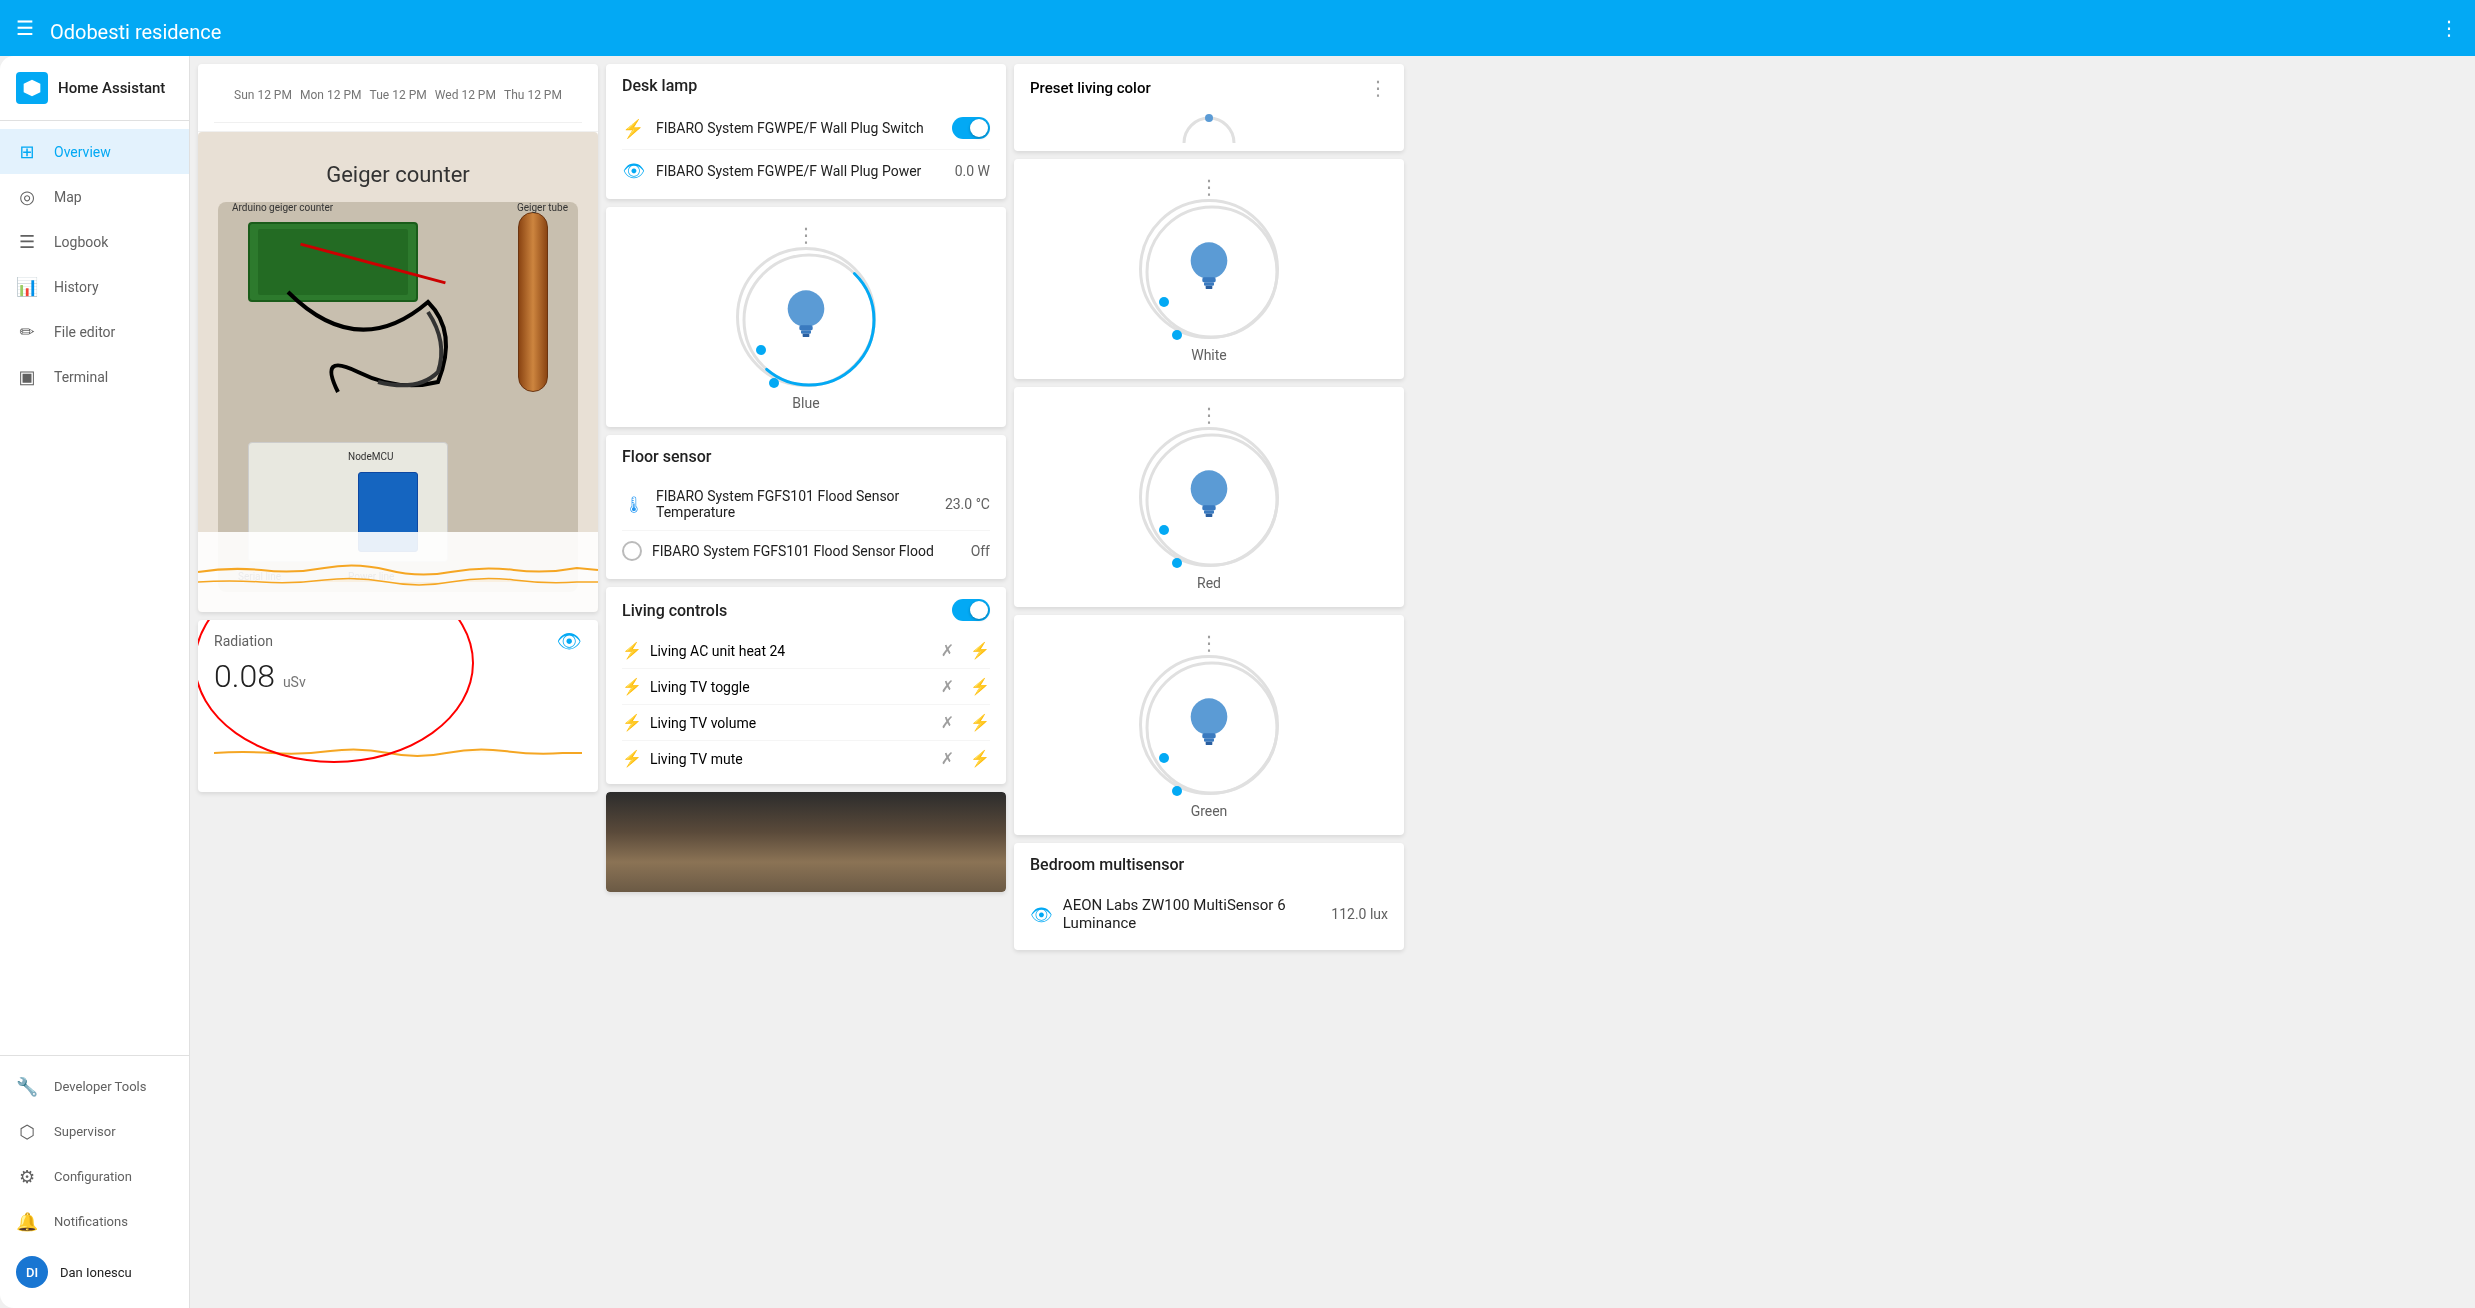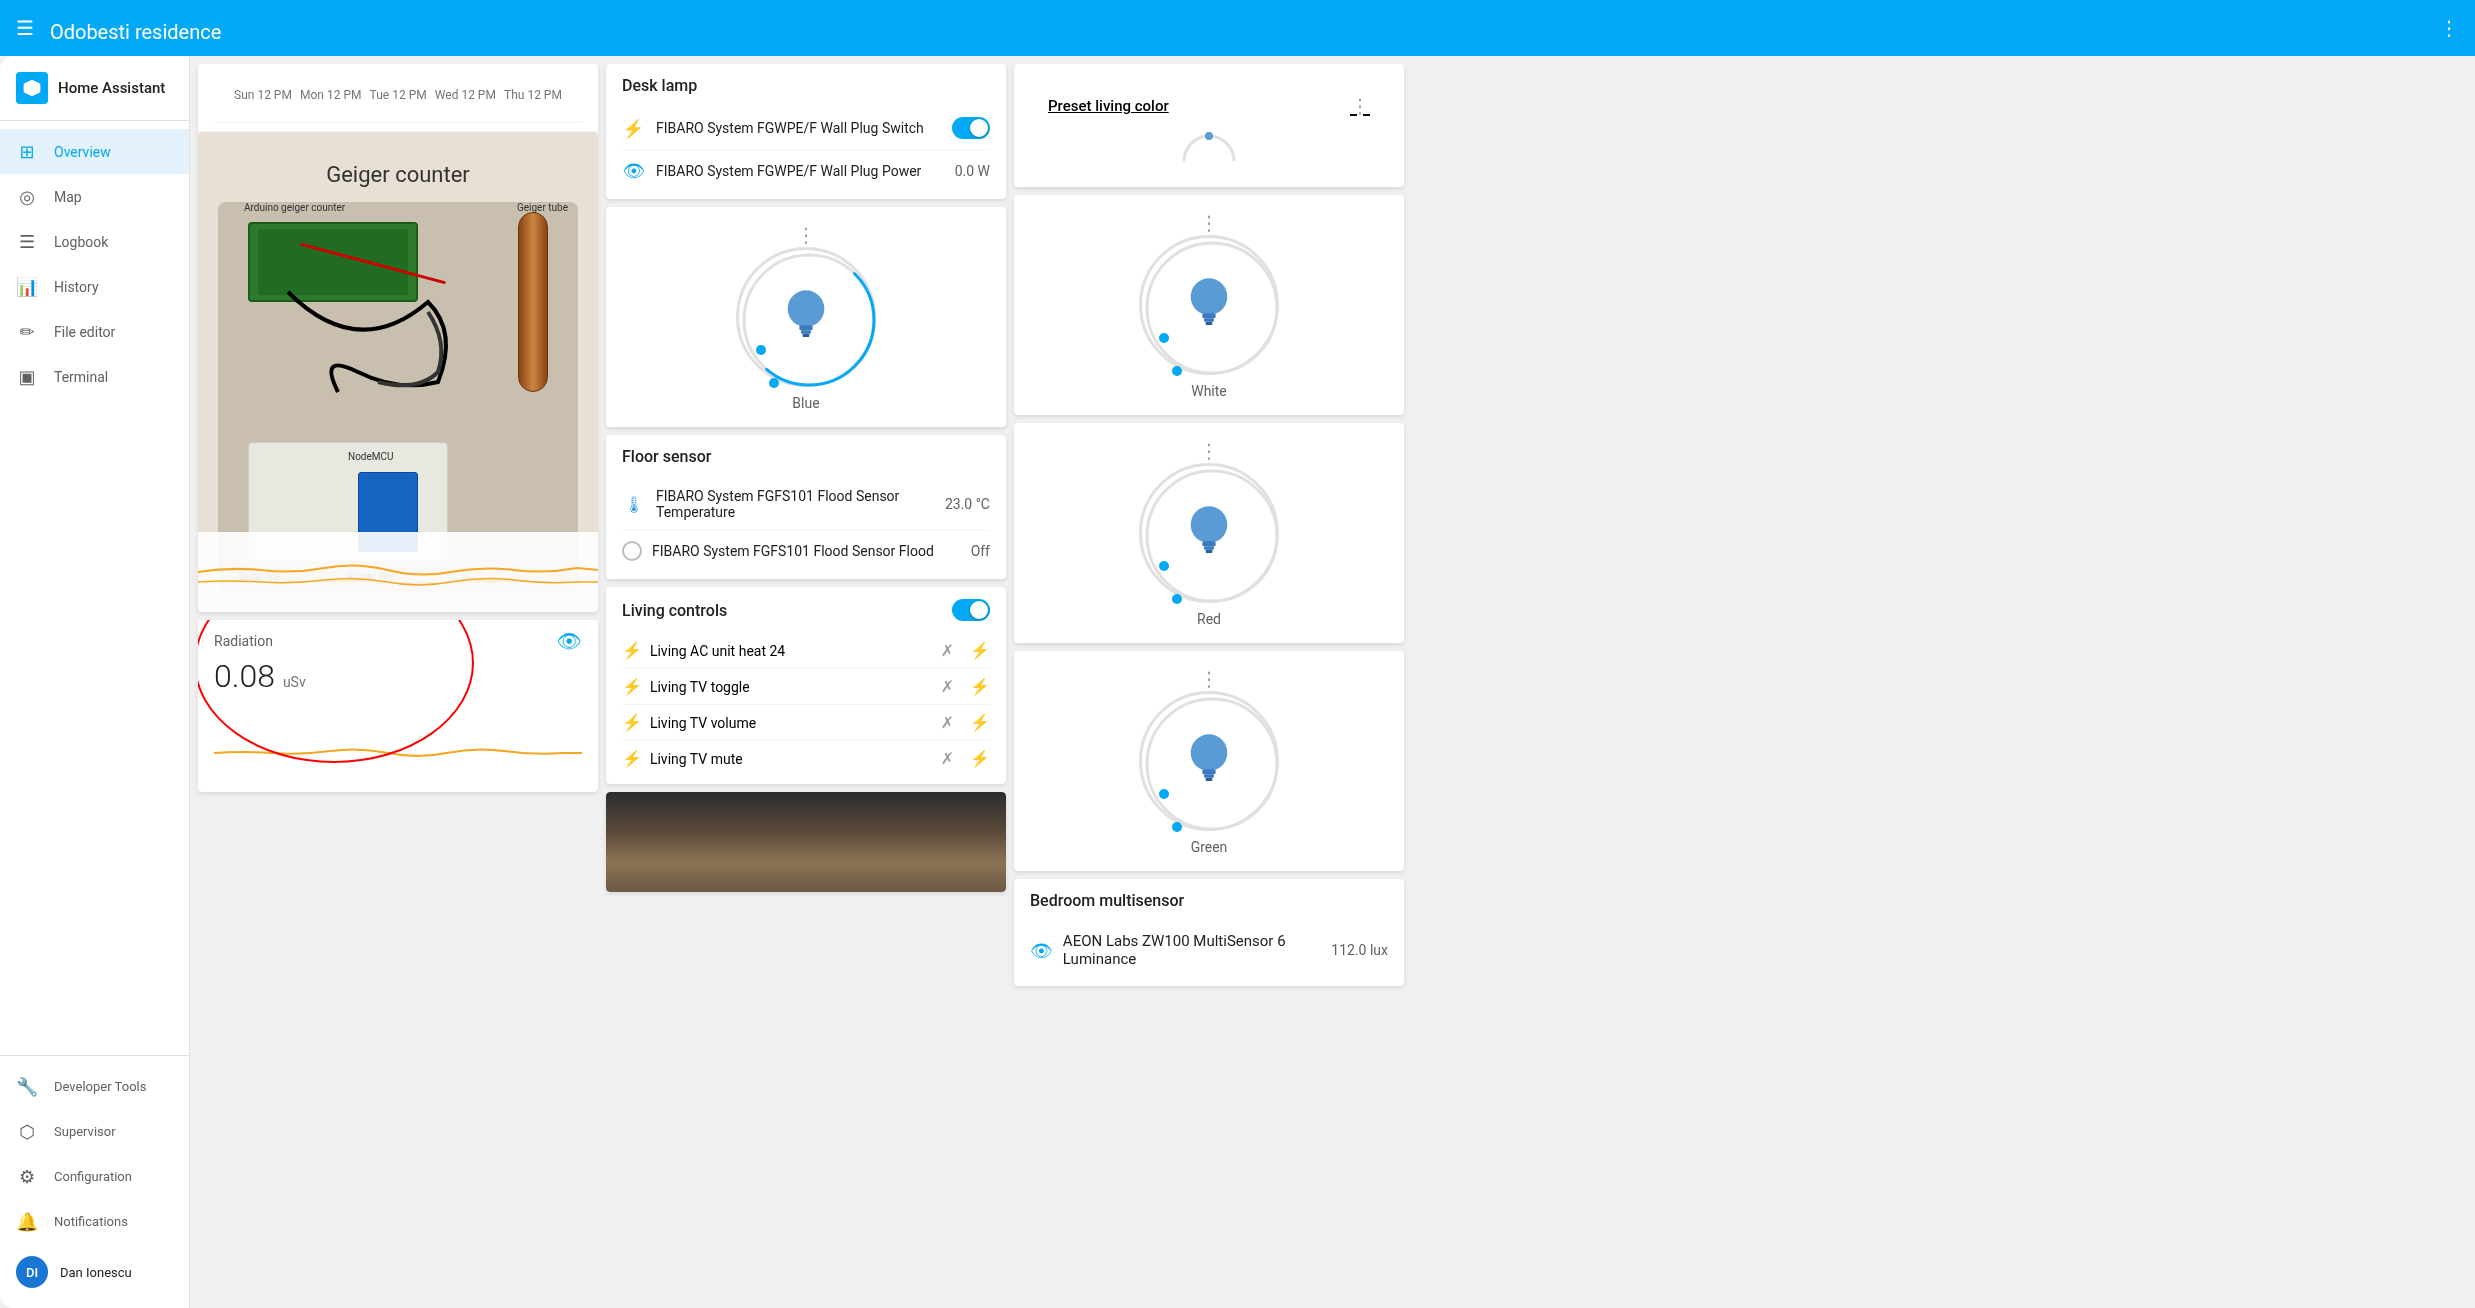--- a/index.html
+++ b/index.html
@@ -373,21 +373,21 @@
 
             <div style="position:absolute; top:60px; left:80px; width:150px; height:3px; background:#cc0000; transform: rotate(15deg);"></div>
             <div style="position:absolute; top:80px; left:60px; width:200px; height:120px; background:transparent; border:none;">
               
               <svg width="200" height="120" viewBox="0 0 200 120">
                 <path d="M 10 10 Q 80 80 150 20 Q 180 50 160 100 Q 120 110 80 90 Q 40 70 60 110" stroke="black" stroke-width="4" fill="none"></path>
                 <path d="M 150 30 Q 170 60 160 90 Q 140 110 100 100" stroke="#333" stroke-width="4" fill="none"></path>
               </svg>
             </div>
 
-            <span style="position:absolute; top:0; left:26px; font-size:10px; color:#333; white-space:nowrap;">Arduino geiger counter</span>
+            <span style="position:absolute; top:0; left:14px; font-size:10px; color:#333; white-space:nowrap;">Arduino geiger counter</span>
             <span style="position:absolute; top:0; right:10px; font-size:10px; color:#333;">Geiger tube</span>
             <span style="position:absolute; bottom:10px; left:20px; font-size:10px; color:#333;">Serial line</span>
             <span style="position:absolute; bottom:10px; left:130px; font-size:10px; color:#333;">Power line</span>
             <span style="position:absolute; bottom:130px; left:130px; font-size:10px; color:#333;">NodeMCU</span>
           </div>
 
           <div style="position:absolute; bottom:0; left:0; right:0; height:80px; background:rgba(255,255,255,0.9);">
             <svg width="100%" height="80" viewBox="0 0 380 80" preserveAspectRatio="none">
               <path d="M0,40 Q30,35 60,38 Q90,42 120,36 Q150,30 180,38 Q210,46 240,40 Q270,34 300,38 Q330,42 360,36 L380,38" stroke="#f5a623" stroke-width="2" fill="none"></path>
               <path d="M0,50 Q30,48 60,50 Q90,52 120,48 Q150,44 180,50 Q210,56 240,50 Q270,44 300,48 Q330,52 360,50 L380,50" stroke="#f5a623" stroke-width="1.5" fill="rgba(245,166,35,0.1)"></path>
@@ -507,21 +507,21 @@
 
       <div class="card">
         <div class="camera-image">
           <div class="camera-image-inner" style="background: linear-gradient(180deg, #2c2c2c 0%, #5a4a3a 40%, #8b7355 70%, #6b5a45 100%);"></div>
         </div>
       </div>
     </div>
 
     <div class="col-3">
 
-      <div class="card" style="padding:26px;text-decoration:underline;">
+      <div class="card" style="padding:8px;">
         <div style="display:flex; align-items:center; justify-content:space-between; padding:4px 8px;">
           <span style="font-size:15px; font-weight:500;">Preset living color</span>
           <span class="more-vert">⋮</span>
         </div>
 
         <div style="display:flex; justify-content:center; padding:4px 0 0;">
           <svg width="60" height="35" viewBox="0 0 60 35">
             <path d="M 5 35 A 25 25 0 0 1 55 35" stroke="#e0e0e0" stroke-width="3" fill="none"></path>
             <circle cx="30" cy="10" r="4" fill="#5b9bd5"></circle>
           </svg>

